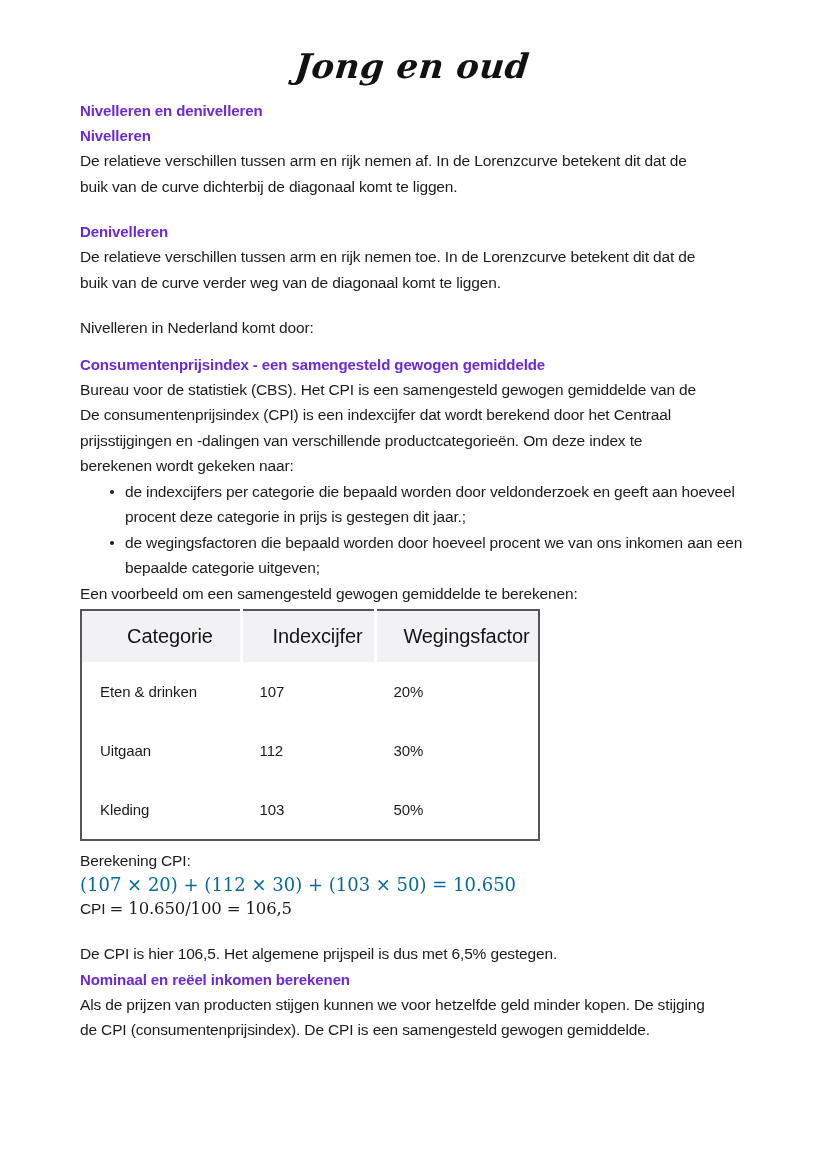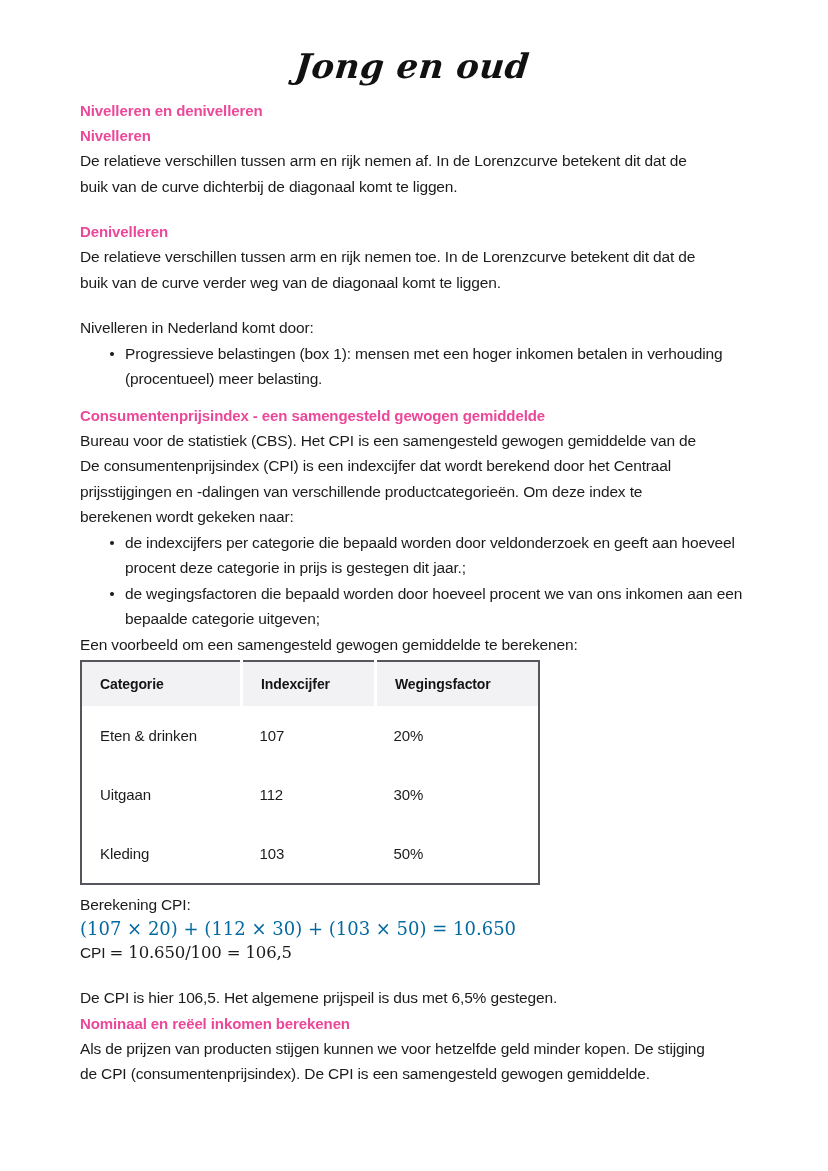--- a/index.html
+++ b/index.html
@@ -41,21 +41,21 @@
   .content {
     padding-left: 80px;
     padding-right: 58px;
   }
 
   h2.sec-head {
     font-size: 15px;
     font-weight: 700;
     margin: 0;
     line-height: 25px;
-    color: #ec4899;
+    color: #6d28d9;
     letter-spacing: -0.1px;
   }
 
   p.para {
     font-size: 15.5px;
     line-height: 25.5px;
     margin: 0;
     color: #1b1b1b;
     letter-spacing: -0.15px;
   }
@@ -91,23 +91,23 @@
   table.cpi-table {
     border-collapse: collapse;
     border-spacing: 0;
     width: 396px;
     margin: 3px 0 0 0;
     border: 2px solid #55555c;
     table-layout: fixed;
   }
   table.cpi-table thead th {
     background: #f2f2f5;
-    font-size: 14px;
-    font-weight: 700;
-    text-align: left;
+    font-size: 20px;
+    font-weight: 400;
+    text-align: center;
     padding: 14px 0 14px 18px;
     color: #141414;
     border-right: 3px solid #ffffff;
     letter-spacing: -0.1px;
   }
   table.cpi-table thead th:last-child { border-right: none; }
   table.cpi-table tbody td {
     font-size: 15px;
     padding: 21px 0 21px 18px;
     color: #1b1b1b;
@@ -160,21 +160,20 @@
     <div class="gap-md"></div>
 
     <h2 class="sec-head">Denivelleren</h2>
     <p class="para">De relatieve verschillen tussen arm en rijk nemen toe. In de Lorenzcurve betekent dit dat de</p>
     <p class="para">buik van de curve verder weg van de diagonaal komt te liggen.</p>
 
     <div class="gap-md"></div>
 
     <p class="para">Nivelleren in Nederland komt door:</p>
     <ul class="bullets">
-      <li>Progressieve belastingen (box 1): mensen met een hoger inkomen betalen in verhouding (procentueel) meer belasting.</li>
     </ul>
 
     <div class="gap-sm"></div>
 
     <h2 class="sec-head">Consumentenprijsindex - een samengesteld gewogen gemiddelde</h2>
     <p class="para">Bureau voor de statistiek (CBS). Het CPI is een samengesteld gewogen gemiddelde van de</p>
     <p class="para">De consumentenprijsindex (CPI) is een indexcijfer dat wordt berekend door het Centraal</p>
     <p class="para">prijsstijgingen en -dalingen van verschillende productcategorieën. Om deze index te</p>
     <p class="para">berekenen wordt gekeken naar:</p>
     <ul class="bullets">

